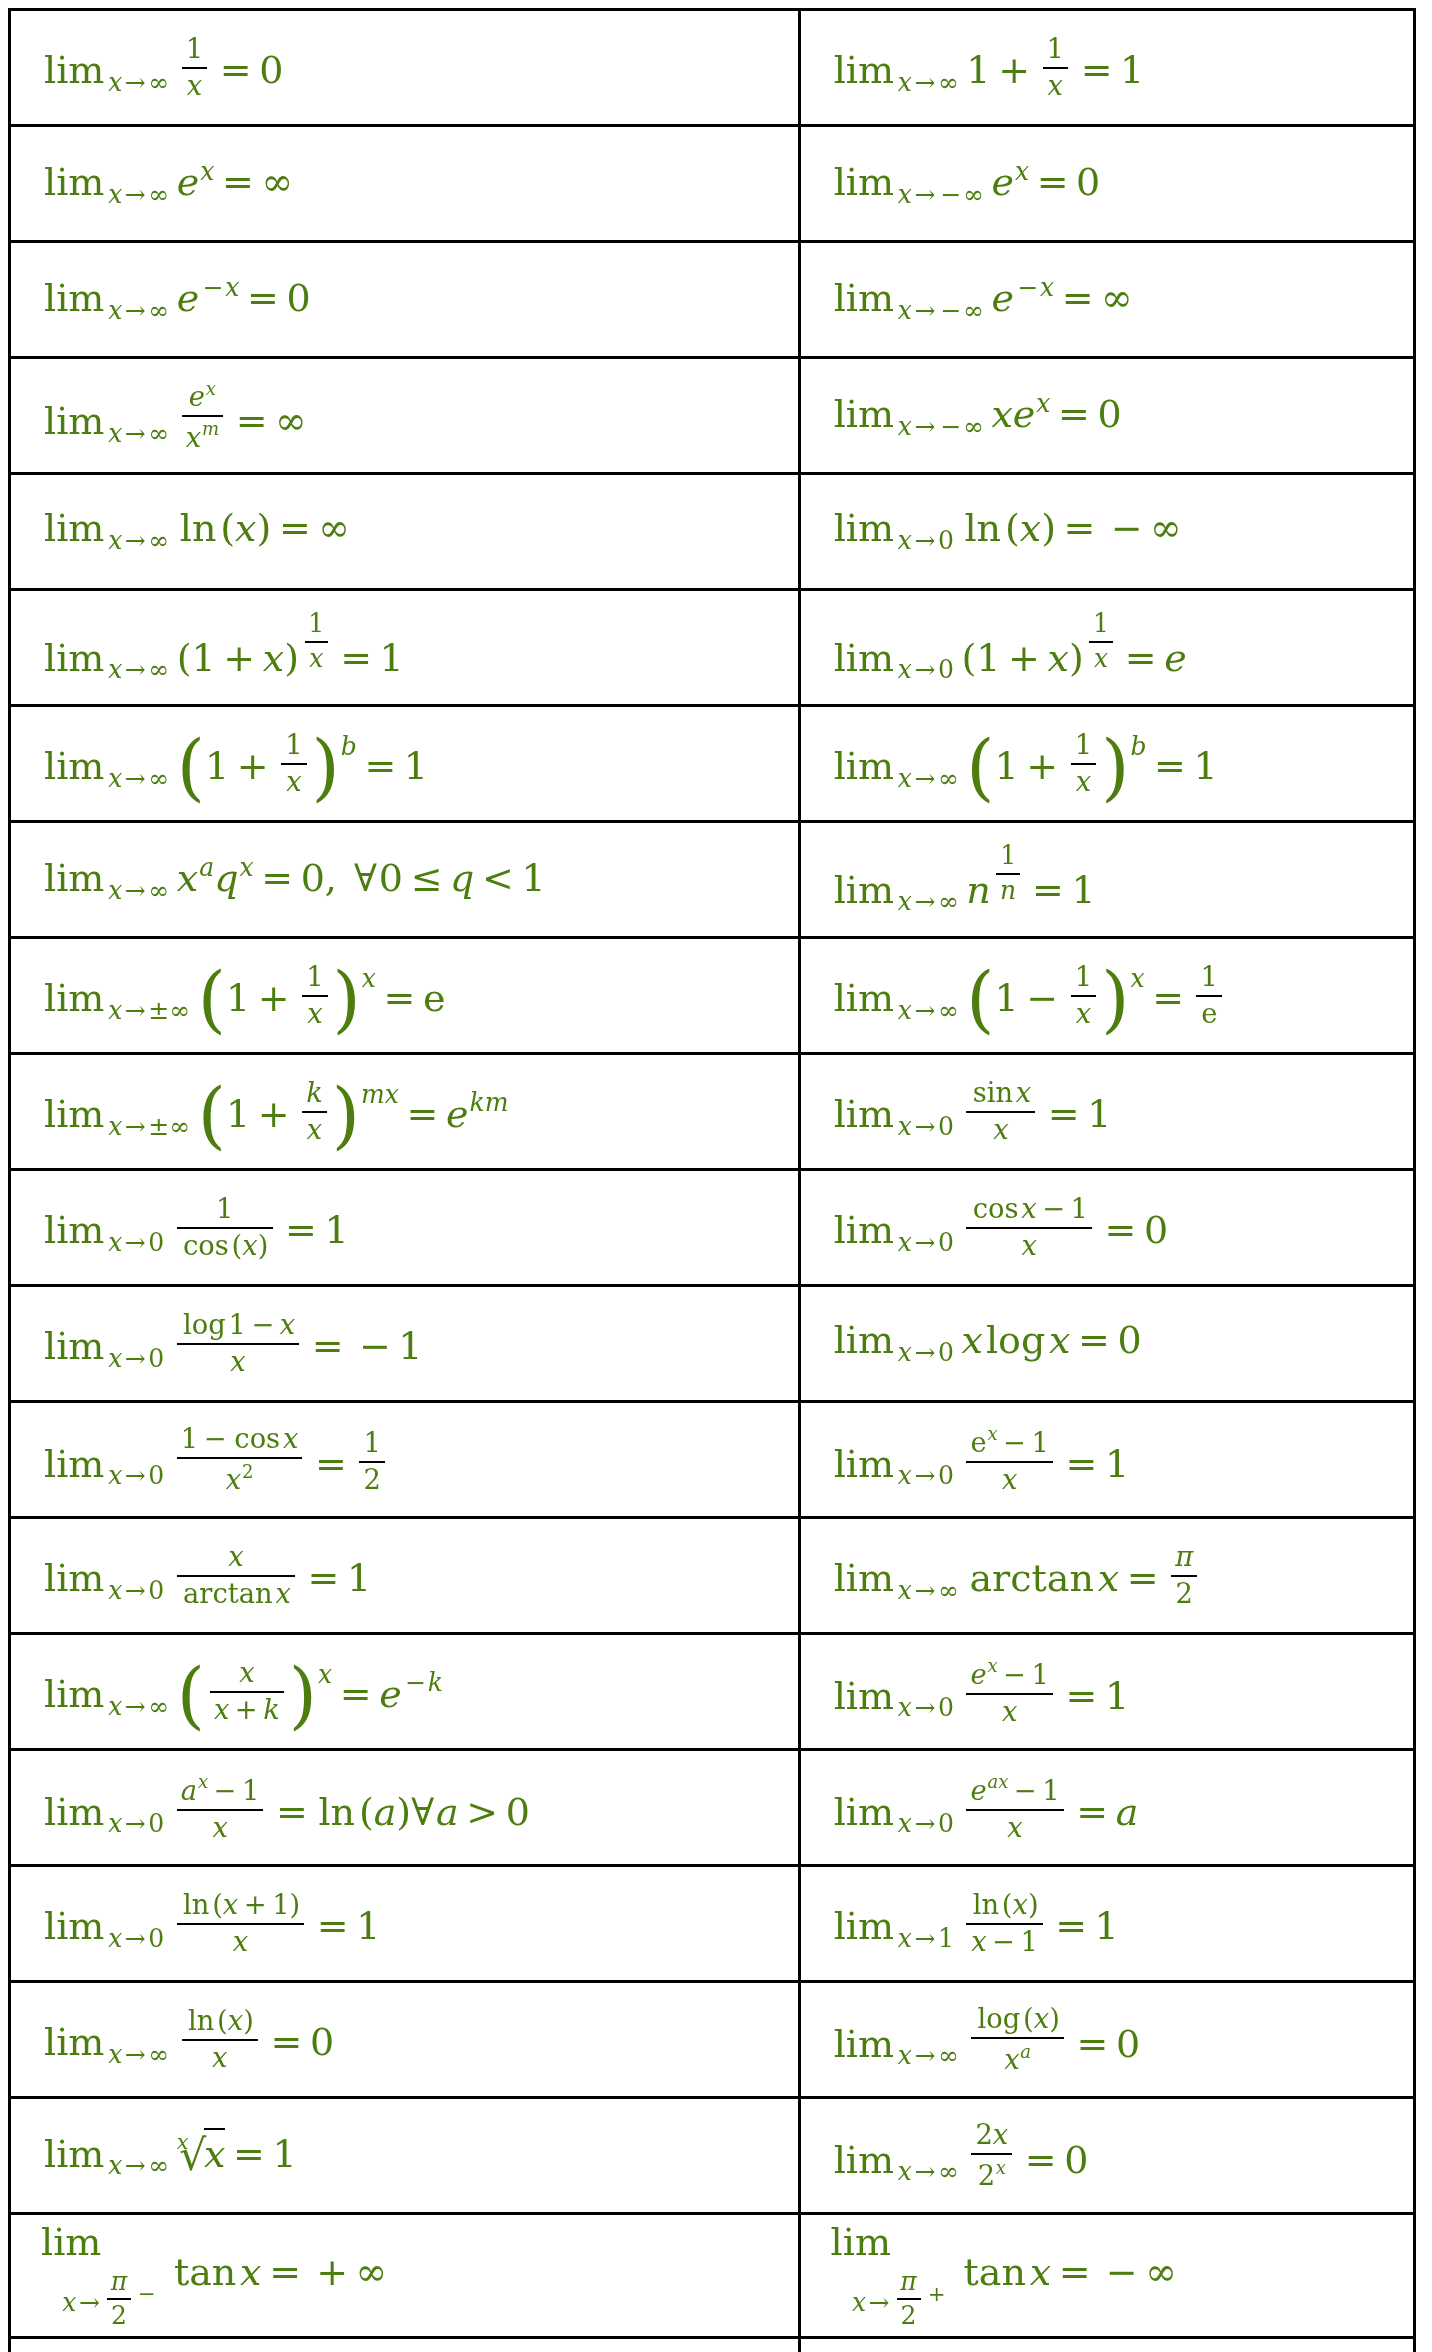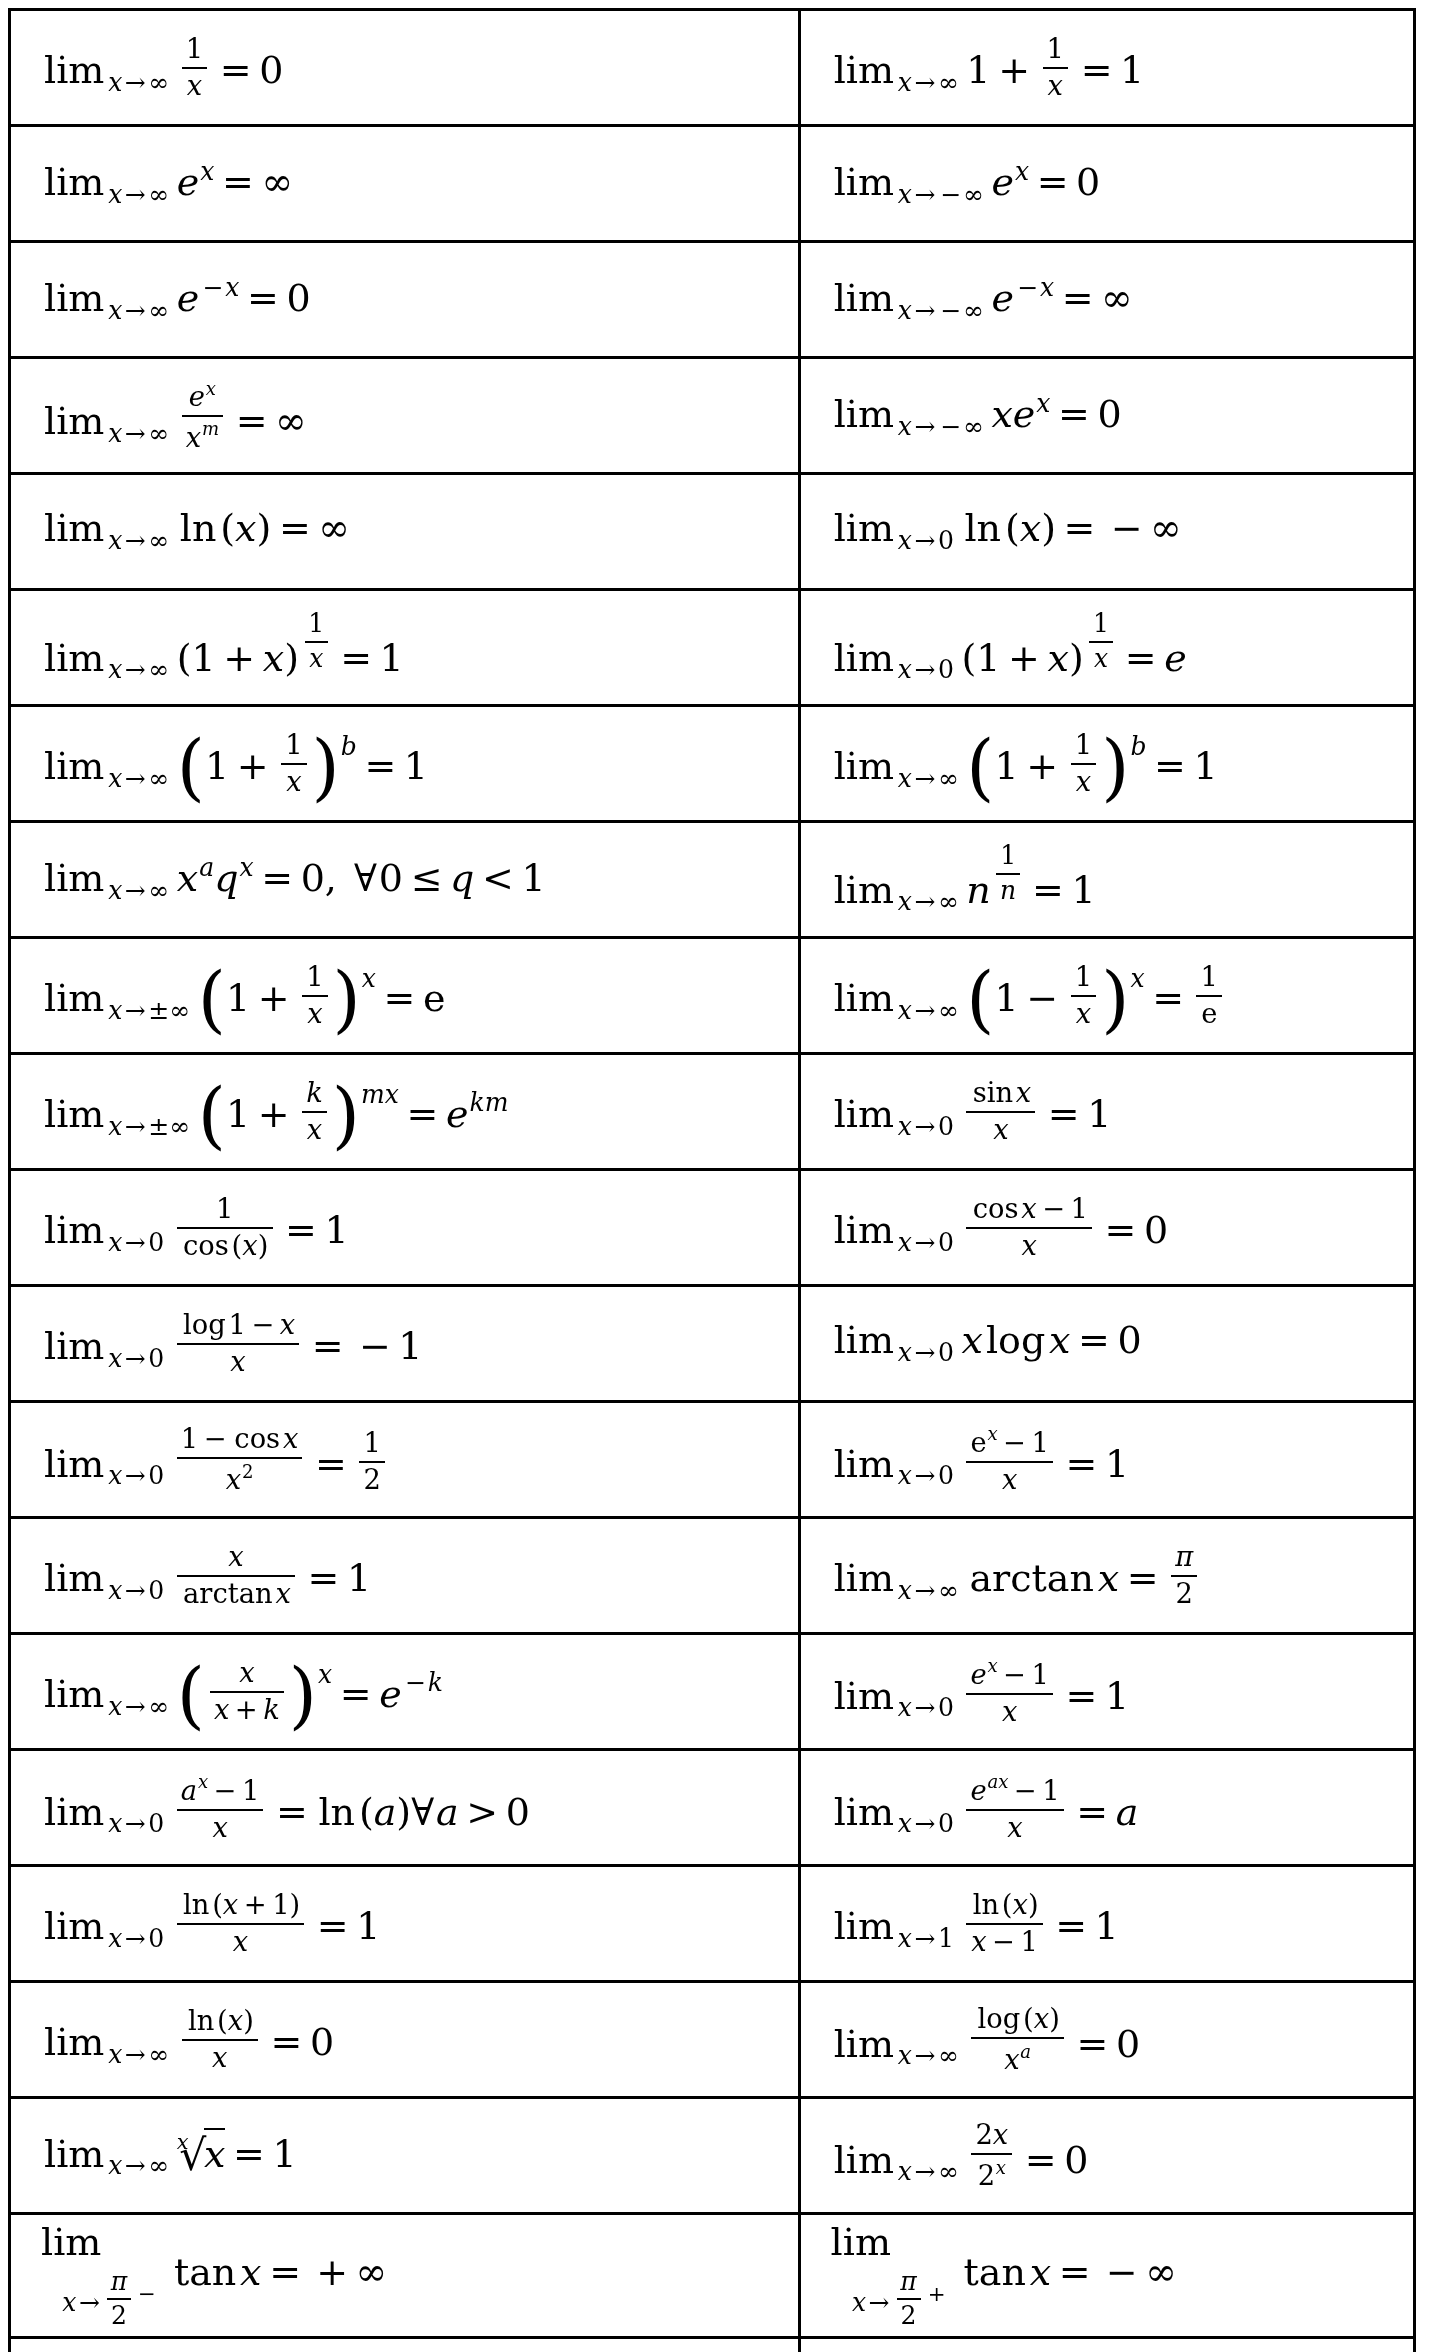--- a/index.html
+++ b/index.html
@@ -26,21 +26,21 @@
     padding: 6px 4px 6px 30px;
     overflow: hidden;
   }
   table.limits col.c-left  { width: 56.2%; }
   table.limits col.c-right { width: 43.8%; }
 
   
   .math {
     font-family: "DejaVu Serif", "Liberation Serif", serif;
     font-size: 38px;
-    color: #000000;
+    color: #4d7c0f;
     white-space: nowrap;
     line-height: 1.15;
   }
   .math .mrow { display: inline; }
   .math .mi { font-style: italic; }
   .math .mn { font-style: normal; }
   .math .rm { font-style: normal; }
   .math .rm .mi { font-style: normal; }
   .math .fn { font-style: normal; margin: 0 0.10em 0 0.08em; }
   .math .mo { margin: 0 0.20em; }

